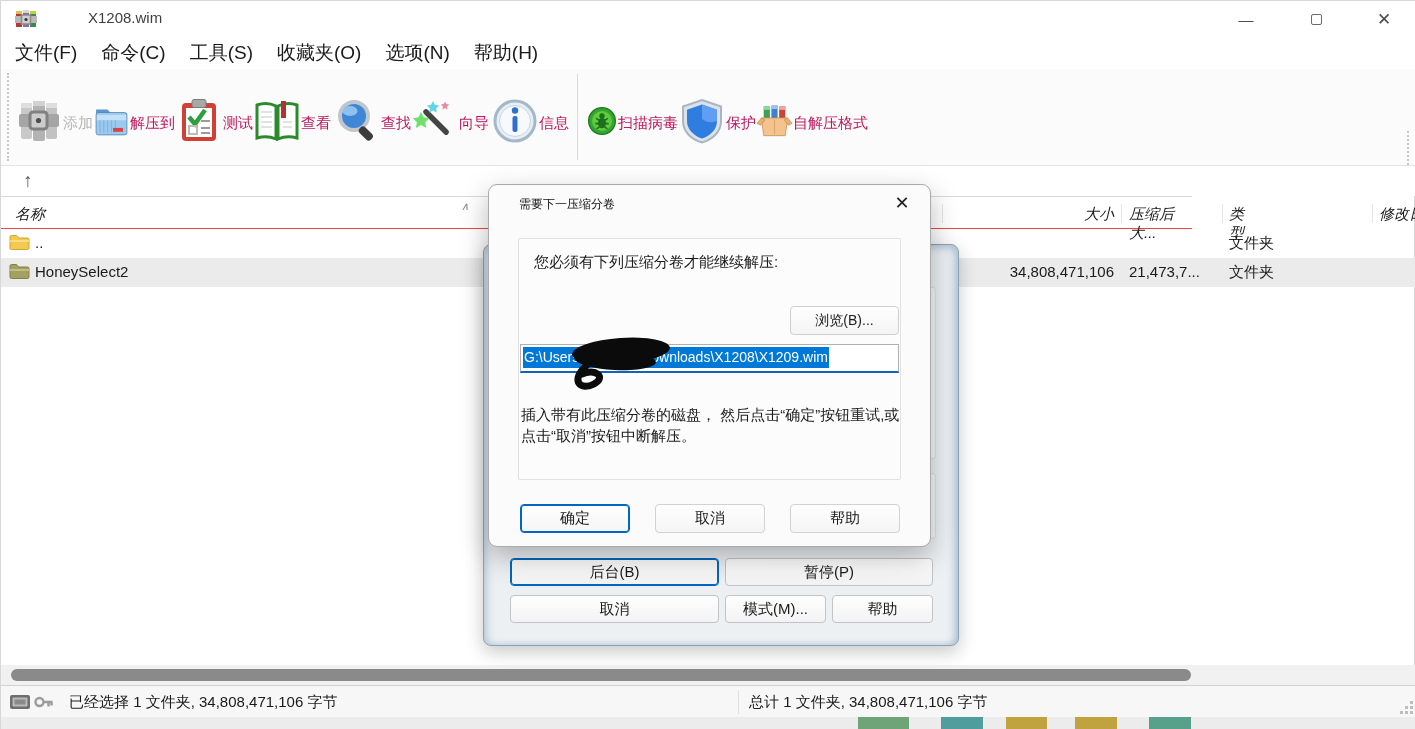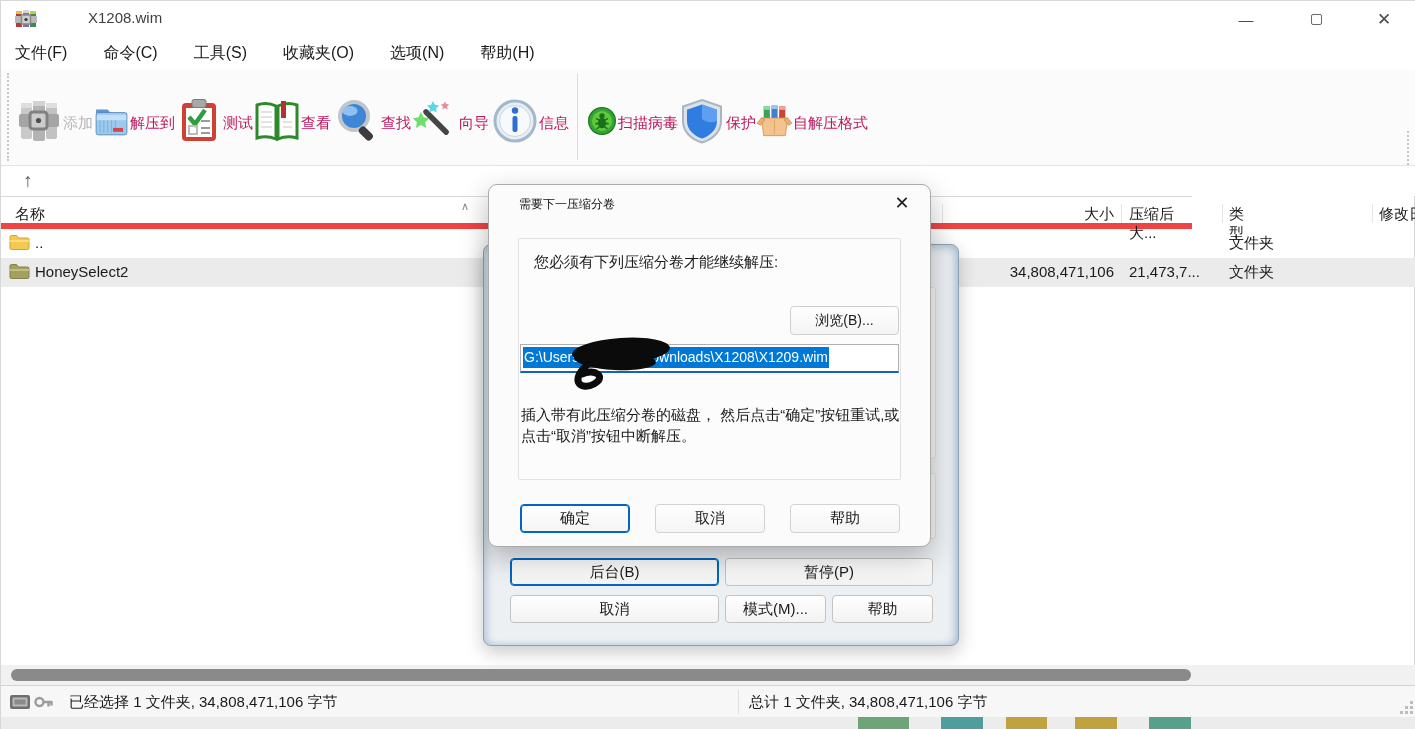--- a/index.html
+++ b/index.html
@@ -11,39 +11,39 @@
   .titlebar { position:absolute; left:0; top:0; width:1415px; height:36px; background:#fff; }
   .app-icon { position:absolute; left:14px; top:7px; width:22px; height:22px; }
   .title-text { position:absolute; left:46px; top:8px; font-size:15px; color:#404040;margin-left:41px; }
   .winbtn { position:absolute; top:0; width:50px; height:36px; display:flex; align-items:center; justify-content:center; color:#4d4d4d; font-size:15px; }
   .winbtn.min { left:1220px; }
   .winbtn.max { left:1290px; }
   .winbtn.close { left:1358px; font-size:17px; }
   .max-box { width:11px; height:11px; border:1.5px solid #6b6b6b; border-radius:2px; display:block; }
 
   
-  .menubar { position:absolute; left:0; top:36px; width:1415px; height:32px; display:flex; align-items:center; gap:36px; padding-left:14px; font-size:16px; background:#fff; }
+  .menubar { position:absolute; left:0; top:36px; width:1415px; height:32px; display:flex; align-items:center; gap:24px; padding-left:14px; font-size:19px; background:#fff; }
   .menu-item { cursor:default; }
 
   
   .toolbar { position:absolute; left:0; top:68px; width:1415px; height:97px; background:#fbfbfb; border-bottom:1px solid #e4e4e4; display:flex; align-items:flex-start; padding-left:14px; }
   .tb-grip { position:absolute; left:6px; top:4px; height:88px; border-left:2px dotted #c6c6c6; }
   .tb-btn { display:flex; align-items:center; justify-content:flex-start; padding-top:8px; height:96px; }
   .tb-btn svg { width:48px; height:48px; display:block; }
   .tb-label { font-size:15px; margin-top:5px; color:#be185d; white-space:nowrap; }
   .tb-btn.disabled .tb-label { color:#b6b6b6; }
   .tb-sep { width:1px; height:86px; background:#dcdcdc; margin:5px 8px 0 8px; }
   .tb-grip-right { position:absolute; left:1406px; top:130px; height:58px; border-left:2px dotted #c6c6c6; }
 
   
   .navrow { position:absolute; left:0; top:165px; width:1415px; height:30px; background:#fff; }
   .up-btn { position:absolute; left:12px; top:1px; width:30px; height:27px; display:flex; align-items:center; justify-content:center; font-size:19px; color:#5f5f5f; }
 
   
-  .listheader { position:absolute; left:0; top:195px; width:1191px; height:33px; background:#fff; border-top:1px solid #d8d8d8; border-bottom:6px solid #ef4444; font-size:15px; color:#1a1a1a; }
+  .listheader { position:absolute; left:0; top:195px; width:1191px; height:33px; background:#fff; border-top:1px solid #d8d8d8; border-bottom:1px solid #ef4444; font-size:15px; color:#1a1a1a;font-style:italic; }
   .lh-name { position:absolute; left:14px; top:8px; }
   .lh-size { position:absolute; left:940px; top:8px; width:173px; text-align:right; }
   .lh-packed { position:absolute; left:1128px; top:8px; }
   .lh-type { position:absolute; left:1228px; top:8px; }
   .lh-mod { position:absolute; left:1378px; top:8px; width:37px; overflow:hidden; white-space:nowrap; }
   .lh-sort { position:absolute; left:460px; top:3px; font-size:11px; color:#8a8a8a; }
   .col-sep { position:absolute; top:7px; height:19px; width:1px; background:#e6e6e6; }
 
   
   .row { position:absolute; left:0; width:1415px; height:29px; font-size:15px; }

